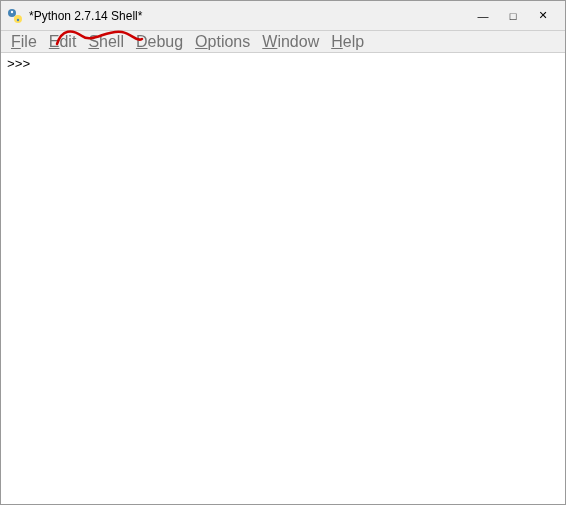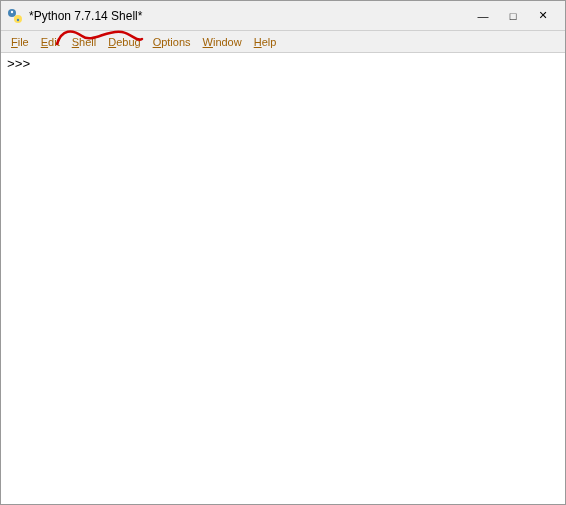--- a/index.html
+++ b/index.html
@@ -83,22 +83,22 @@
       display: flex;
       align-items: center;
       padding: 0 4px;
       border-bottom: 1px solid #d0d0d0;
       flex-shrink: 0;
     }
 
     .menu-item {
       padding: 2px 6px;
       cursor: pointer;
-      font-size: 11px;
-      color: #a16207;
+      font-size: 16px;
+      color: #737373;
       height: 20px;
       display: flex;
       align-items: center;
       text-align: center;
     }
 
     .menu-item .underline {
       text-decoration: underline;
     }
 
@@ -131,21 +131,21 @@
       <div class="title-bar-left">
         <div class="title-icon">
 
           <svg width="16" height="16" viewBox="0 0 16 16">
             <circle cx="5" cy="5" r="4" fill="#4584b6"></circle>
             <circle cx="11" cy="11" r="4" fill="#ffde57"></circle>
             <circle cx="5" cy="4" r="1.2" fill="white"></circle>
             <circle cx="11" cy="12" r="1.2" fill="#4584b6"></circle>
           </svg>
         </div>
-        <span class="title-text">*Python 7.7.14 Shell*</span>
+        <span class="title-text">*Python 2.7.14 Shell*</span>
       </div>
       <div class="title-bar-controls">
         <button class="title-btn">—</button>
         <button class="title-btn">□</button>
         <button class="title-btn close">✕</button>
       </div>
     </div>
 
     <div class="menu-bar">
       <div class="menu-item">

